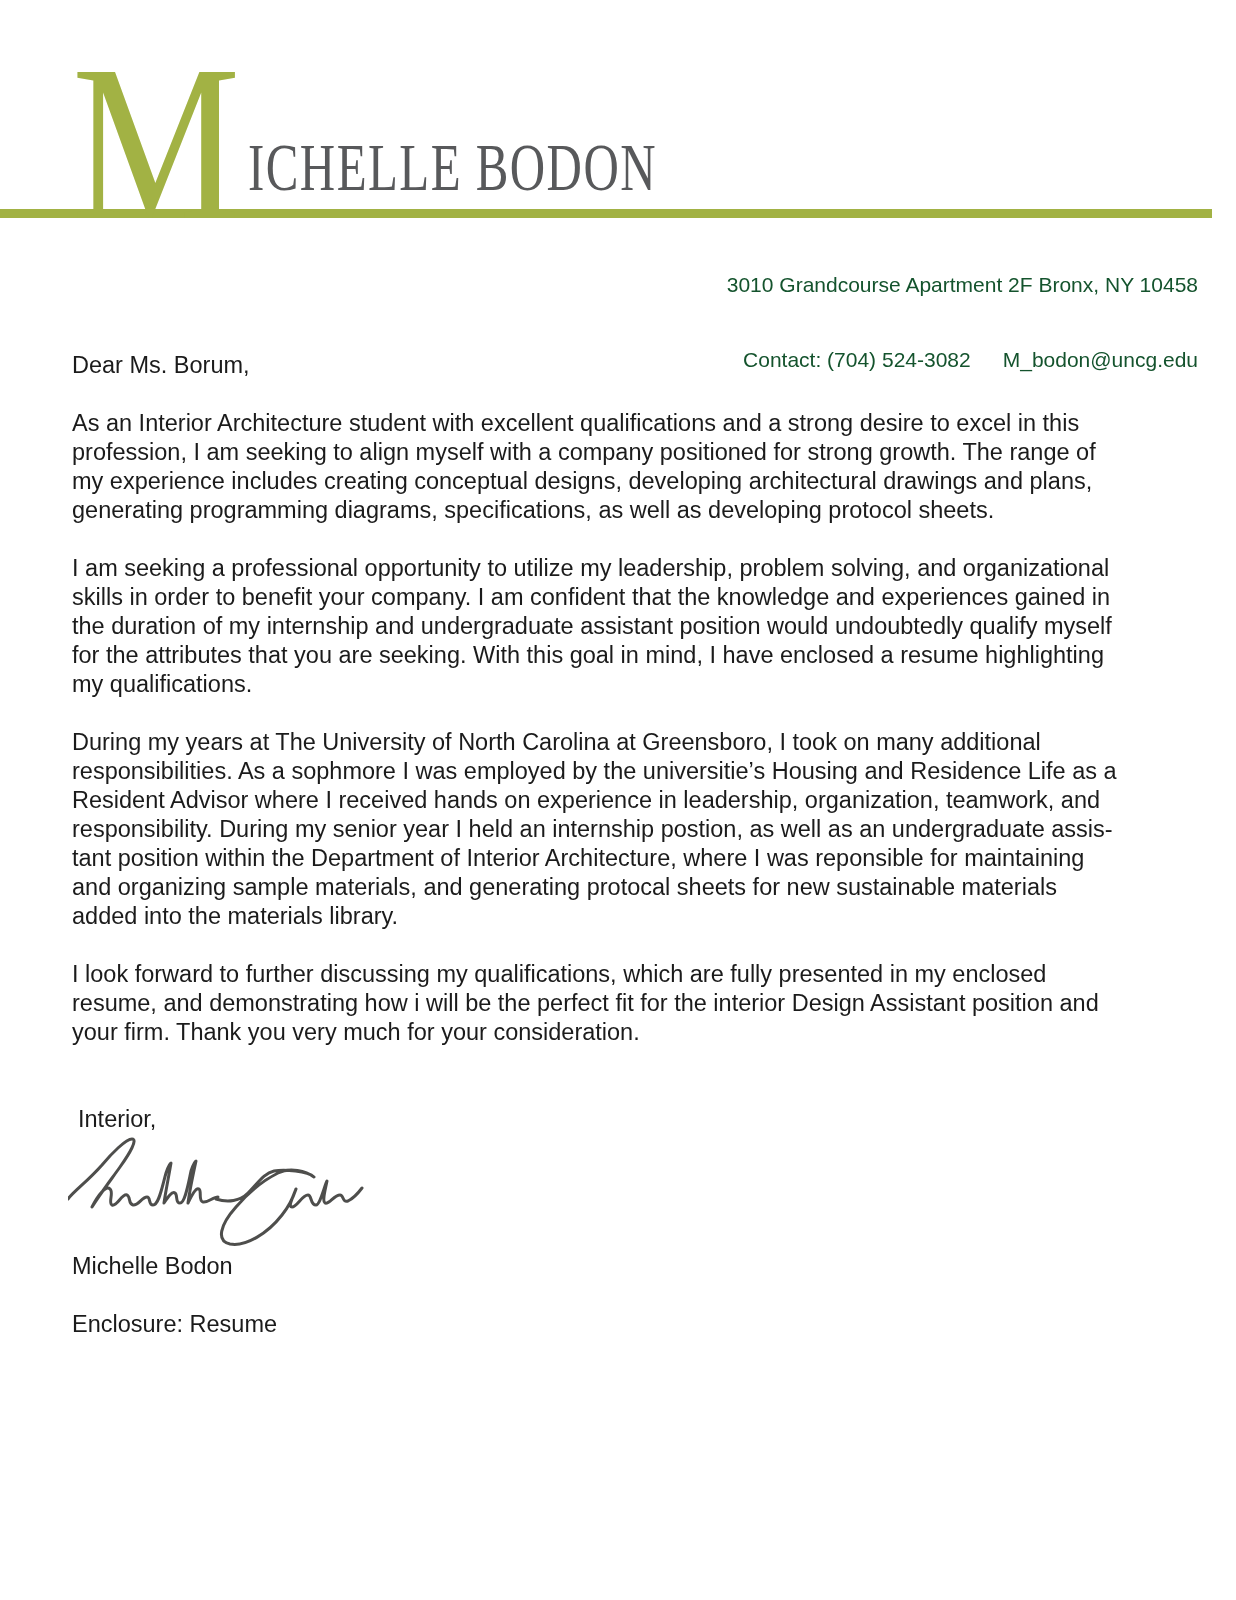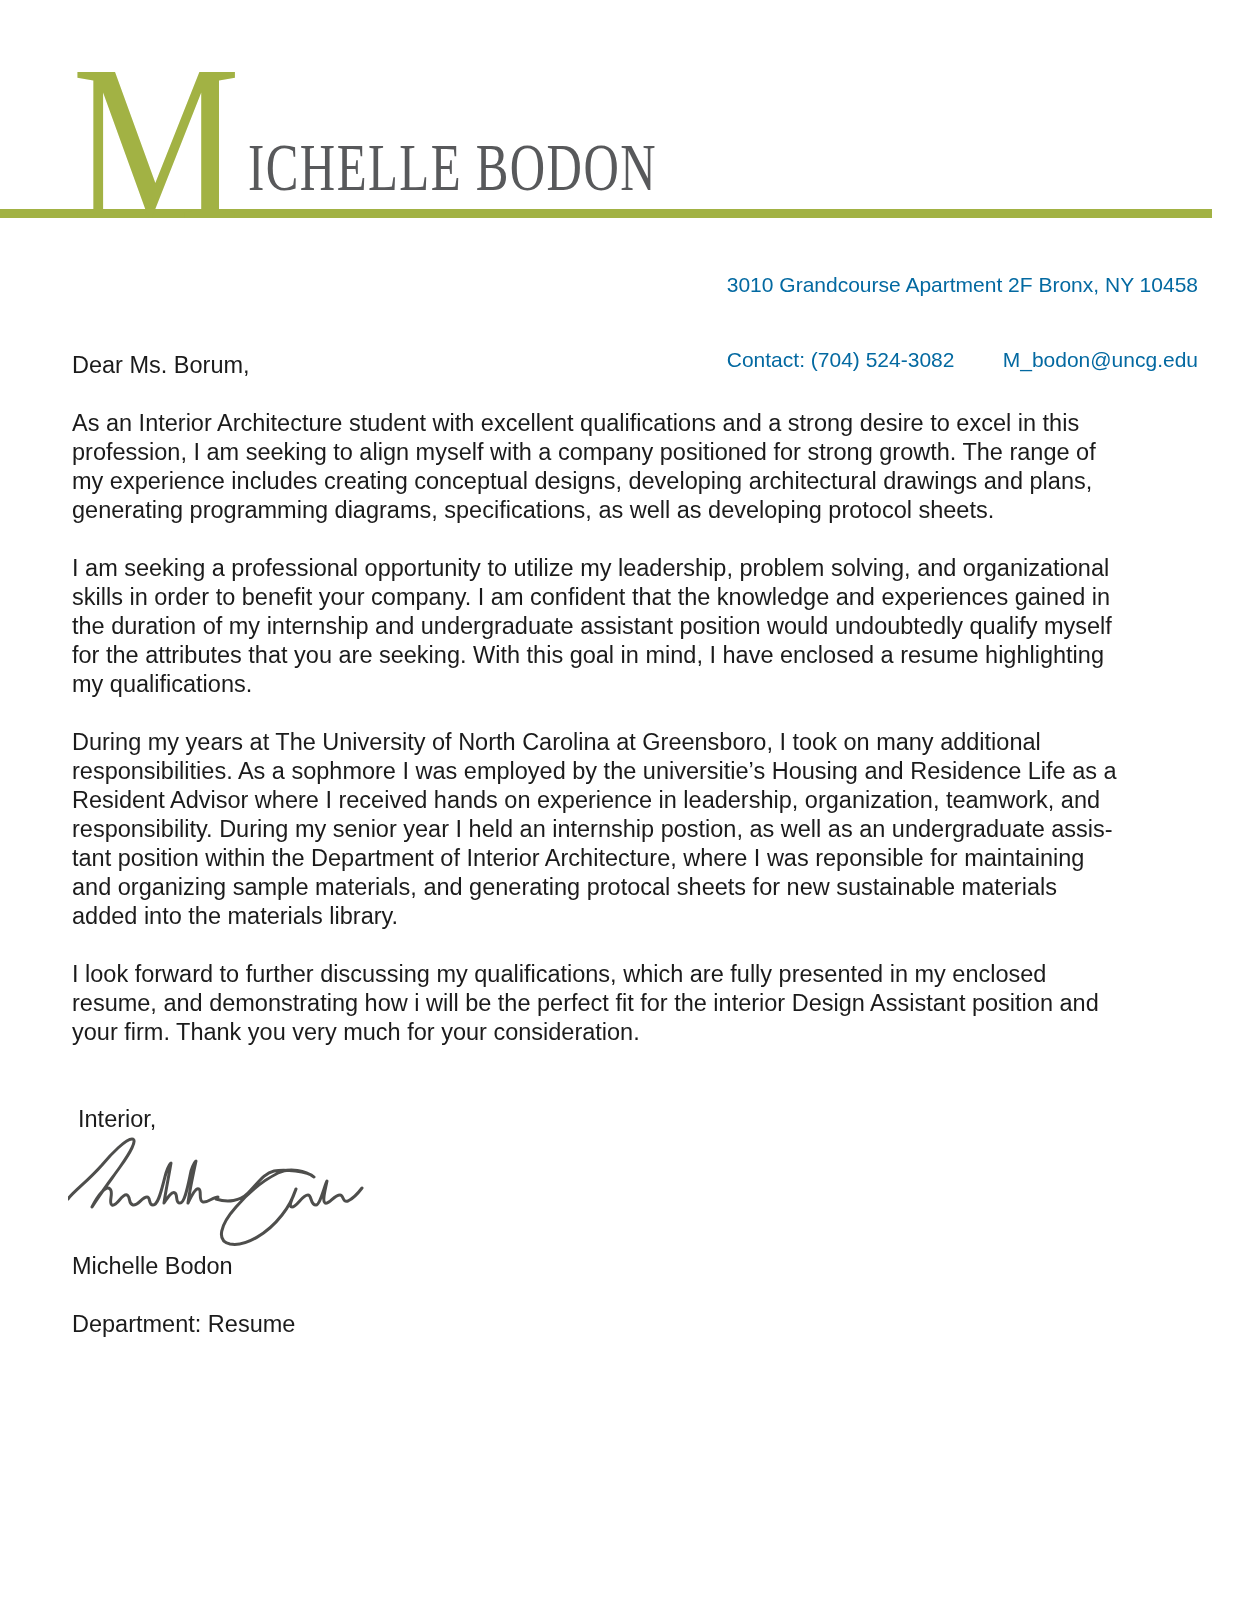--- a/index.html
+++ b/index.html
@@ -33,24 +33,24 @@
     white-space:pre;
     z-index:2;
   }
   .accent-rule{
     position:absolute;left:0;top:209px;right:24px;
     height:9px;background:#a2b244;z-index:1;
   }
   .contact-block{
     position:absolute;right:38px;top:222px;
     font-size:21px;line-height:25px;
-    color:#0369a1;
+    color:#14532d;
     white-space:pre;
   }
-  .contact-line2{display:flex;justify-content:space-between;gap:48px;}
+  .contact-line2{display:flex;justify-content:flex-end;gap:32px;}
   
   .letter{
     position:absolute;left:72px;top:322px;width:1100px;
     font-size:23.5px;line-height:29px;
   }
   .block{white-space:pre-line;}
   .line{white-space:pre;}
   .mt1{margin-top:29px;}
   .mt2{margin-top:58px;}
   .closing{padding-left:6px;}
@@ -148,16 +148,16 @@
           C 252,68 256,50 259,44
           C 257,54 254,64 257,66
           C 261,68 266,58 272,58
           C 276,58 274,66 280,64
           C 286,61 291,55 294,51"></path>
       </svg>
     </div>
 
     <div class="line">Michelle Bodon</div>
 
-    <div class="line mt1">Department: Resume</div>
+    <div class="line mt1">Enclosure: Resume</div>
 
   </div>
 </div>
 
 </body></html>

